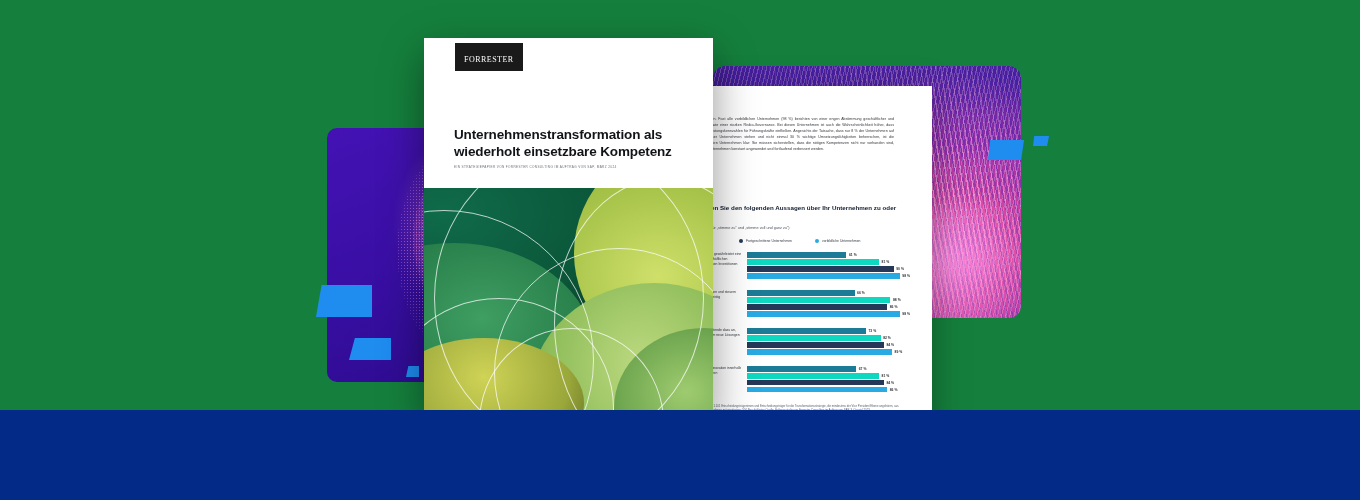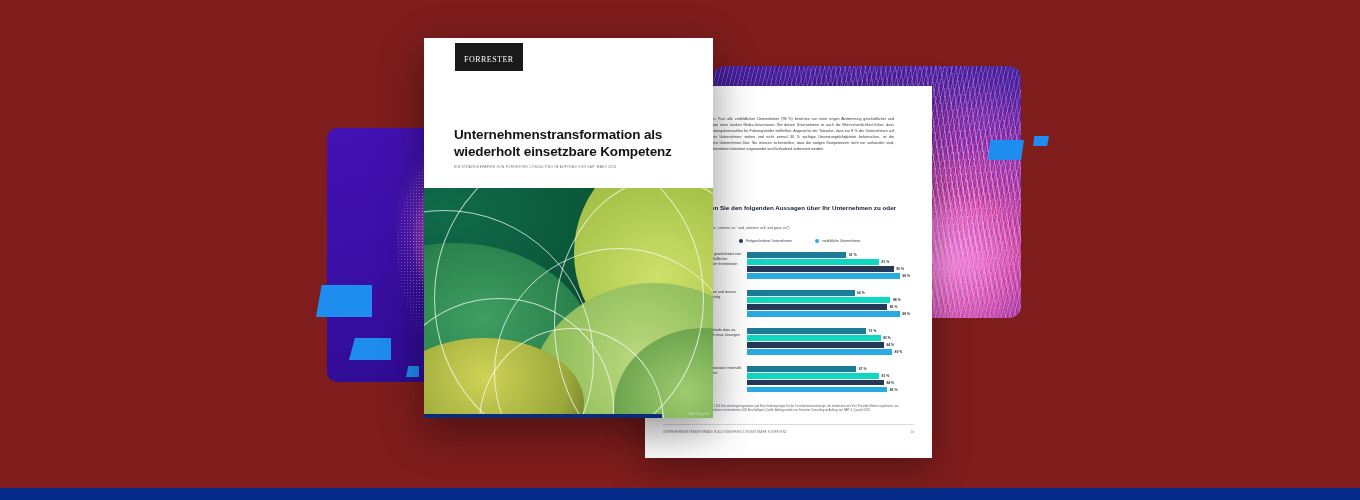--- a/index.html
+++ b/index.html
@@ -2,21 +2,21 @@
 <html><head>
 <meta charset="utf-8">
 <style>
   * { box-sizing: border-box; margin: 0; padding: 0; }
   html, body {
     width: 1360px; height: 500px;
     overflow: hidden;
     background: #032a87;
     font-family: "Liberation Sans", sans-serif;
   }
-  .stage { position: relative; width: 1360px; height: 488px; background: #7f1d1d; overflow: hidden; }
+  .stage { position: relative; width: 1360px; height: 410px; background: #15803d; overflow: hidden; }
 
   
   .bg-left {
     position: absolute; left: 327px; top: 128px; width: 195px; height: 254px;
     border-radius: 10px; overflow: hidden;
     background:
       radial-gradient(ellipse 120px 150px at 72% 38%, rgba(222,120,220,.55), rgba(120,40,200,0) 62%),
       linear-gradient(160deg, #4412b4 0%, #3a0fa6 45%, #2c0b8e 100%);
   }
   .bg-left .sphere {

